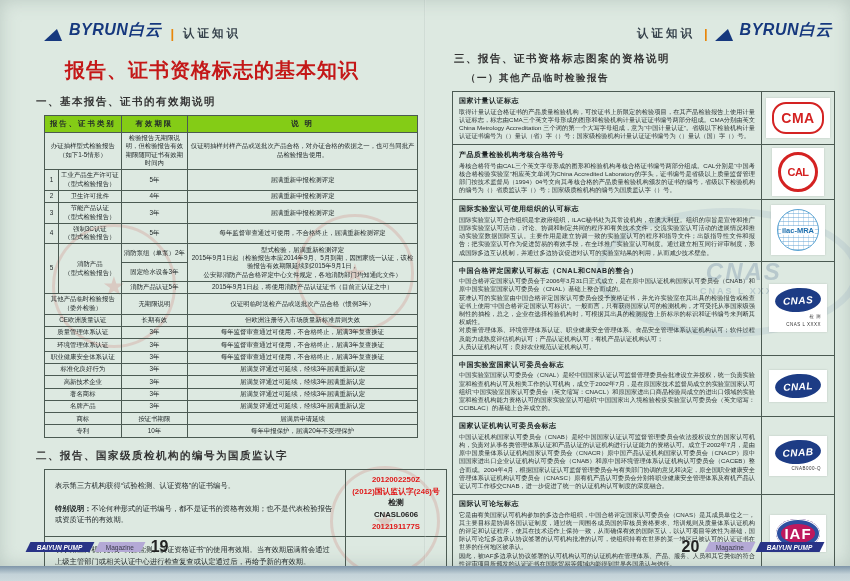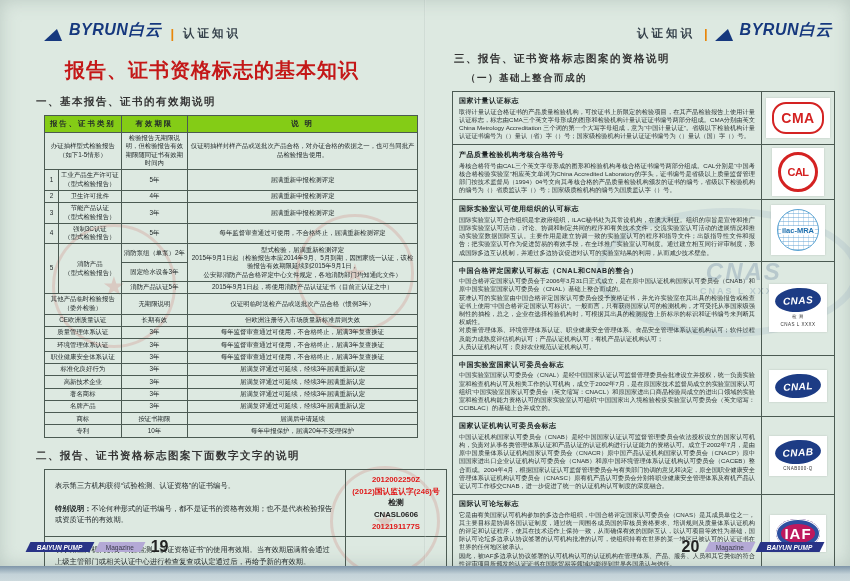--- a/index.html
+++ b/index.html
@@ -64,21 +64,21 @@
 
   
   .t3{margin:6px 0 0 26px;width:364px;}
   .t3 td{border:1px solid #4b5a52;vertical-align:middle;}
   .t3 .cell-desc{width:296px;text-align:left;padding:4px 6px;}
   .t3 .item-title{font-size:7px;font-weight:bold;color:#1e2526;margin-bottom:1.5px;letter-spacing:.5px;}
   .t3 .item-body{font-size:6.2px;color:#2a3233;line-height:1.32;text-align:justify;
     white-space:pre-line;word-break:break-all;}
   .t3 .cell-logo{width:68px;text-align:center;padding:3px 2px;}
 
-  .logo-white{background:#fff;display:inline-flex;flex-direction:column;align-items:center;
+  .logo-white{background:#fff;display:inline-flex;flex-direction:column;align-items:flex-end;
     justify-content:center;padding:4px 6px;box-shadow:0 0 2px rgba(0,0,0,.15);}
   .lg-cma{width:48px;height:28px;border:2px solid #d42222;border-radius:14px;
     display:flex;align-items:center;justify-content:center;
     color:#d42222;font-weight:bold;font-size:14px;letter-spacing:.5px;}
   .lg-cal{width:34px;height:34px;border:3px solid #d42222;border-radius:50%;
     display:flex;align-items:center;justify-content:center;
     color:#d42222;font-weight:bold;font-size:11px;letter-spacing:-.5px;}
   .lg-ilac{width:40px;height:40px;border:1px solid #5aa3d2;border-radius:50%;
     display:flex;align-items:center;justify-content:center;
     background:
@@ -258,21 +258,21 @@
         <td>届满后申请延续</td>
       </tr>
       <tr>
         <td colspan="2">专利</td>
         <td>10年</td>
         <td>每年申报保护，届满20年不受理保护</td>
       </tr>
     </tbody>
       </table>
 
-    <div class="sec-heading">二、报告、证书资格标志图案下面数字文字的说明</div>
+    <div class="sec-heading">二、报告、国家级质检机构的编号为国质监认字</div>
 
     <table class="t2">
       <tbody>
           <tr>
         <td class="cell-text">
           <span>表示第三方机构获得“试验检测、认证资格”的证书编号。</span><br><br>
           <span class="sp-label">特别说明：</span><span>不论何种形式的证书编号，都不是证书的资格有效期；也不是代表检验报告或资质证书的有效期。</span>
         </td>
         <td class="cell-code">
           <div class="code-line code-red">2012002250Z</div>
@@ -304,21 +304,21 @@
   <div class="page page-right">
 
     <div class="brand brand-right">
       <span class="brand-label">认证知识</span>
       <span class="brand-sep">|</span>
       <span class="tri"></span>
       <span class="logo-text">BYRUN白云</span>
     </div>
 
     <div class="sec-heading" style="margin-left:28px;">三、报告、证书资格标志图案的资格说明</div>
-    <div class="sub-heading" style="margin-left:40px;">（一）基础上整合而成的</div>
+    <div class="sub-heading" style="margin-left:40px;">（一）其他产品临时检验报告</div>
 
     <table class="t3">
       <tbody>
           <tr>
         <td class="cell-desc">
           <div class="item-title">国家计量认证标志</div>
           <div class="item-body">取得计量认证合格证书的产品质量检验机构，可按证书上所限定的检验项目，在其产品检验报告上使用计量认证标志，标志由CMA三个英文字母形成的图形和检验机构计量认证证书编号两部分组成。CMA分别由英文 China Metrology Accreditation 三个词的第一个大写字母组成，意为“中国计量认证”。省级以下检验机构计量认证证书编号为（）量认（省）字（）号；国家级检验机构计量认证证书编号为（）量认（国）字（）号。</div>
         </td>
         <td class="cell-logo">
           <span class="logo-white">

